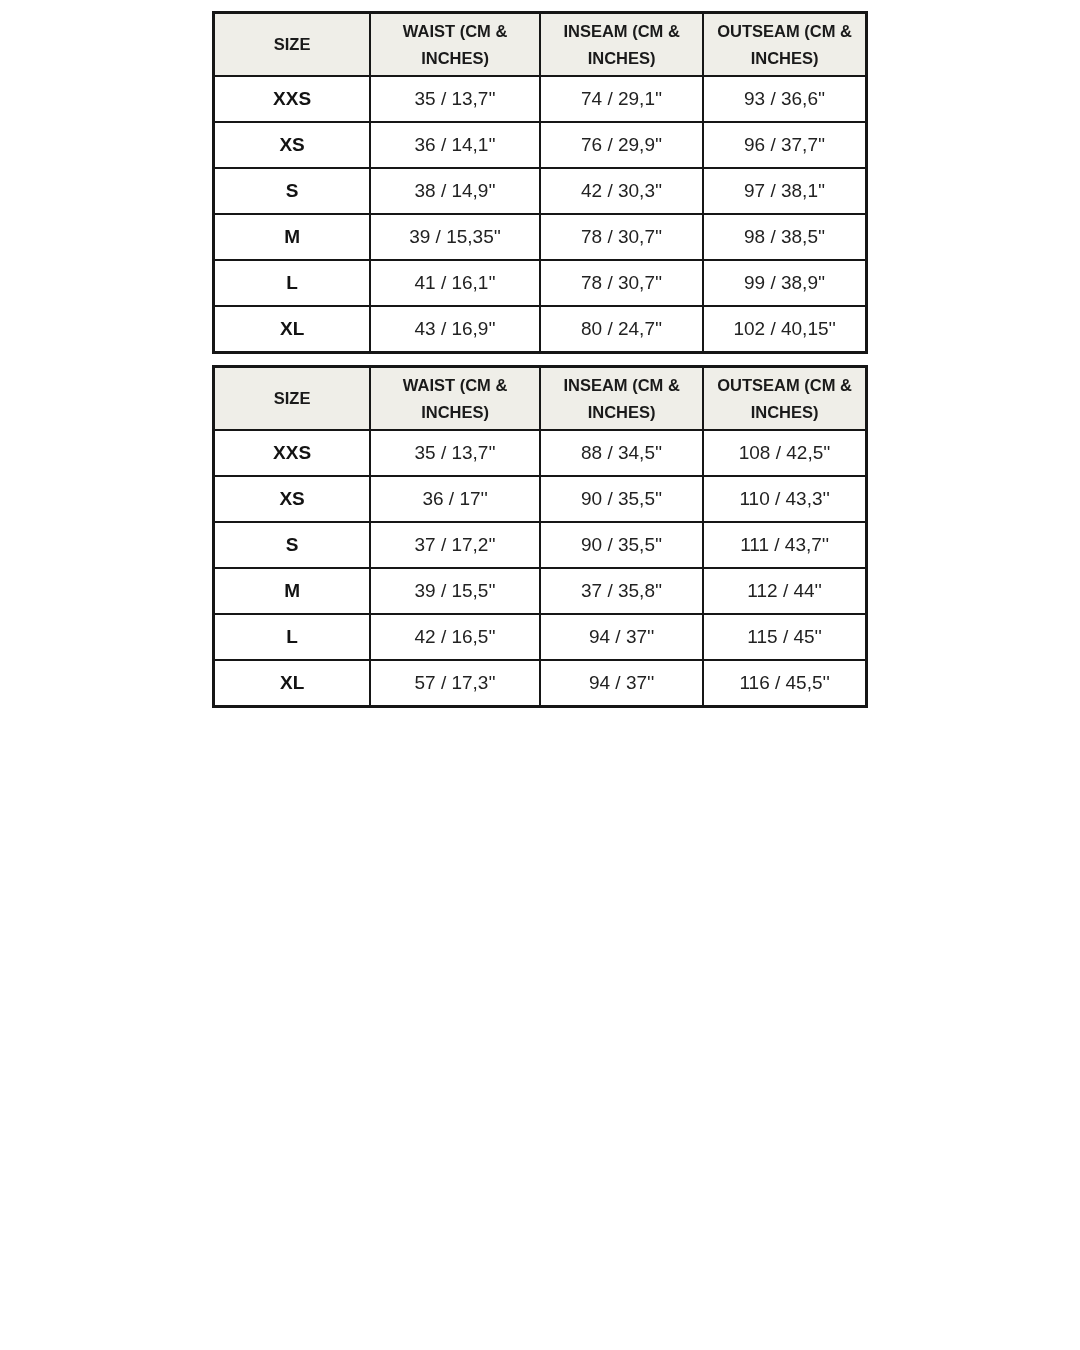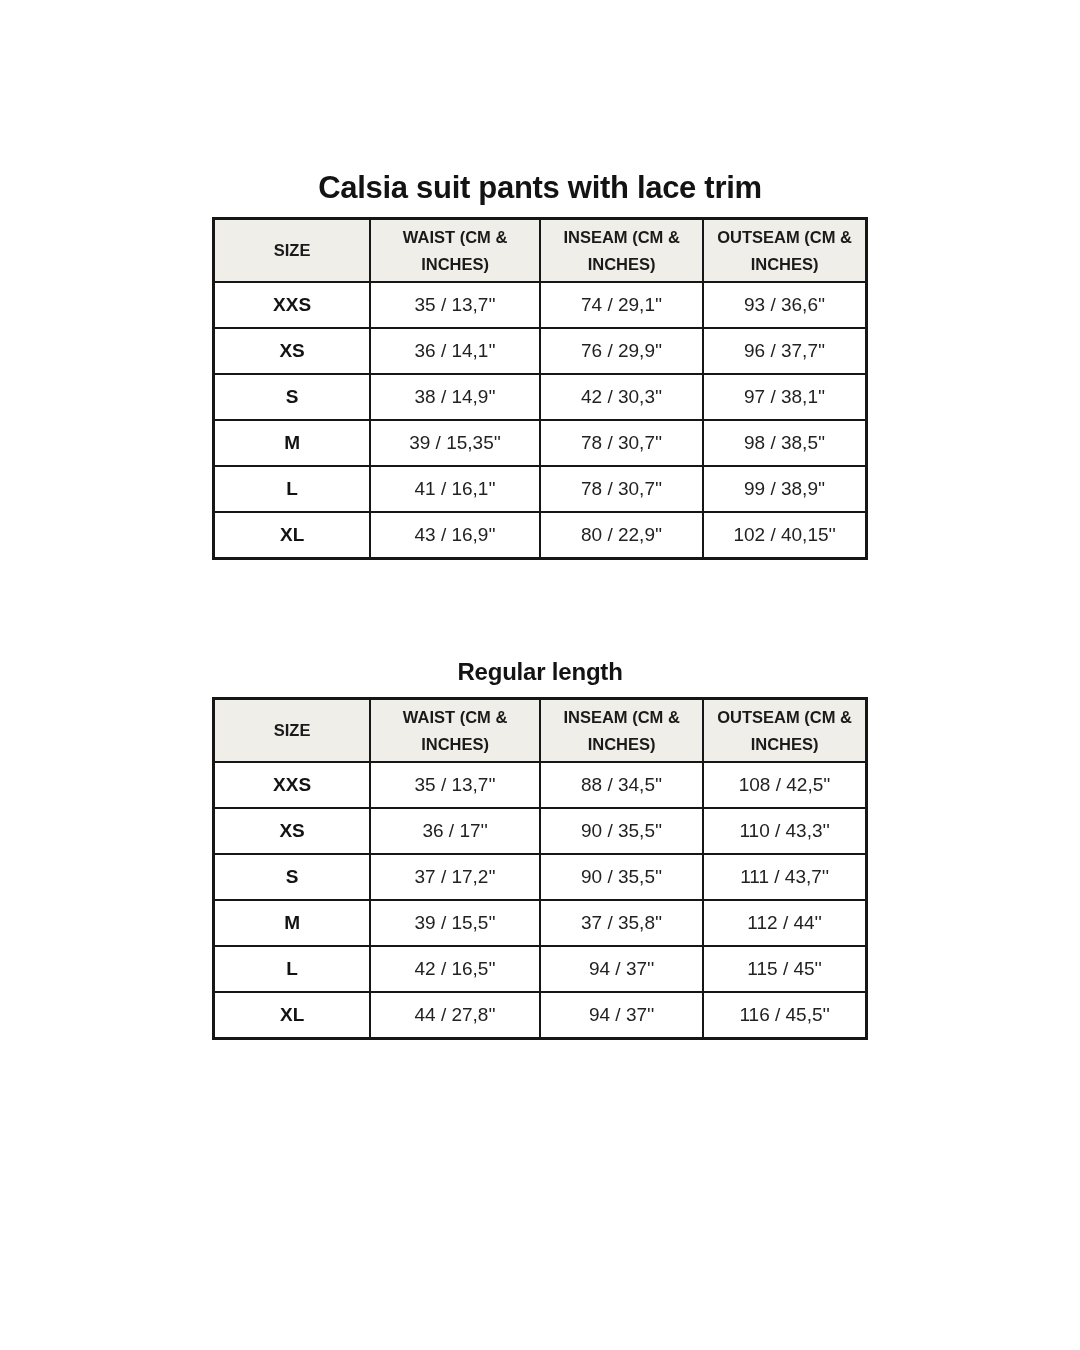--- a/index.html
+++ b/index.html
@@ -65,21 +65,20 @@
   col.c1 { width: 24%; }
   col.c2 { width: 26%; }
   col.c3 { width: 25%; }
   col.c4 { width: 25%; }
 </style>
 </head>
 <body>
 
 <div class="page">
 
-  <h1 class="page-title">Calsia suit pants with lace trim</h1>
 
 
   <table class="size-table">
     <colgroup>
       <col class="c1">
         <col class="c2">
         <col class="c3">
         <col class="c4">
     </colgroup>
     <thead>
@@ -117,27 +116,26 @@
         </tr>
         <tr>
           <td class="size">L</td>
           <td>41 / 16,1''</td>
           <td>78 / 30,7''</td>
           <td>99 / 38,9''</td>
         </tr>
         <tr>
           <td class="size">XL</td>
           <td>43 / 16,9''</td>
-          <td>80 / 22,9''</td>
+          <td>80 / 24,7''</td>
           <td>102 / 40,15''</td>
         </tr>
       </tbody>
   </table>
 
-  <h2 class="section-title second">Regular length</h2>
 
   <table class="size-table">
     <colgroup>
       <col class="c1">
         <col class="c2">
         <col class="c3">
         <col class="c4">
     </colgroup>
     <thead>
       <tr>
@@ -173,20 +171,20 @@
           <td>112 / 44''</td>
         </tr>
         <tr>
           <td class="size">L</td>
           <td>42 / 16,5''</td>
           <td>94 / 37''</td>
           <td>115 / 45''</td>
         </tr>
         <tr>
           <td class="size">XL</td>
-          <td>44 / 27,8''</td>
+          <td>57 / 17,3''</td>
           <td>94 / 37''</td>
           <td>116 / 45,5''</td>
         </tr>
       </tbody>
   </table>
 
 </div>
 
 </body></html>

